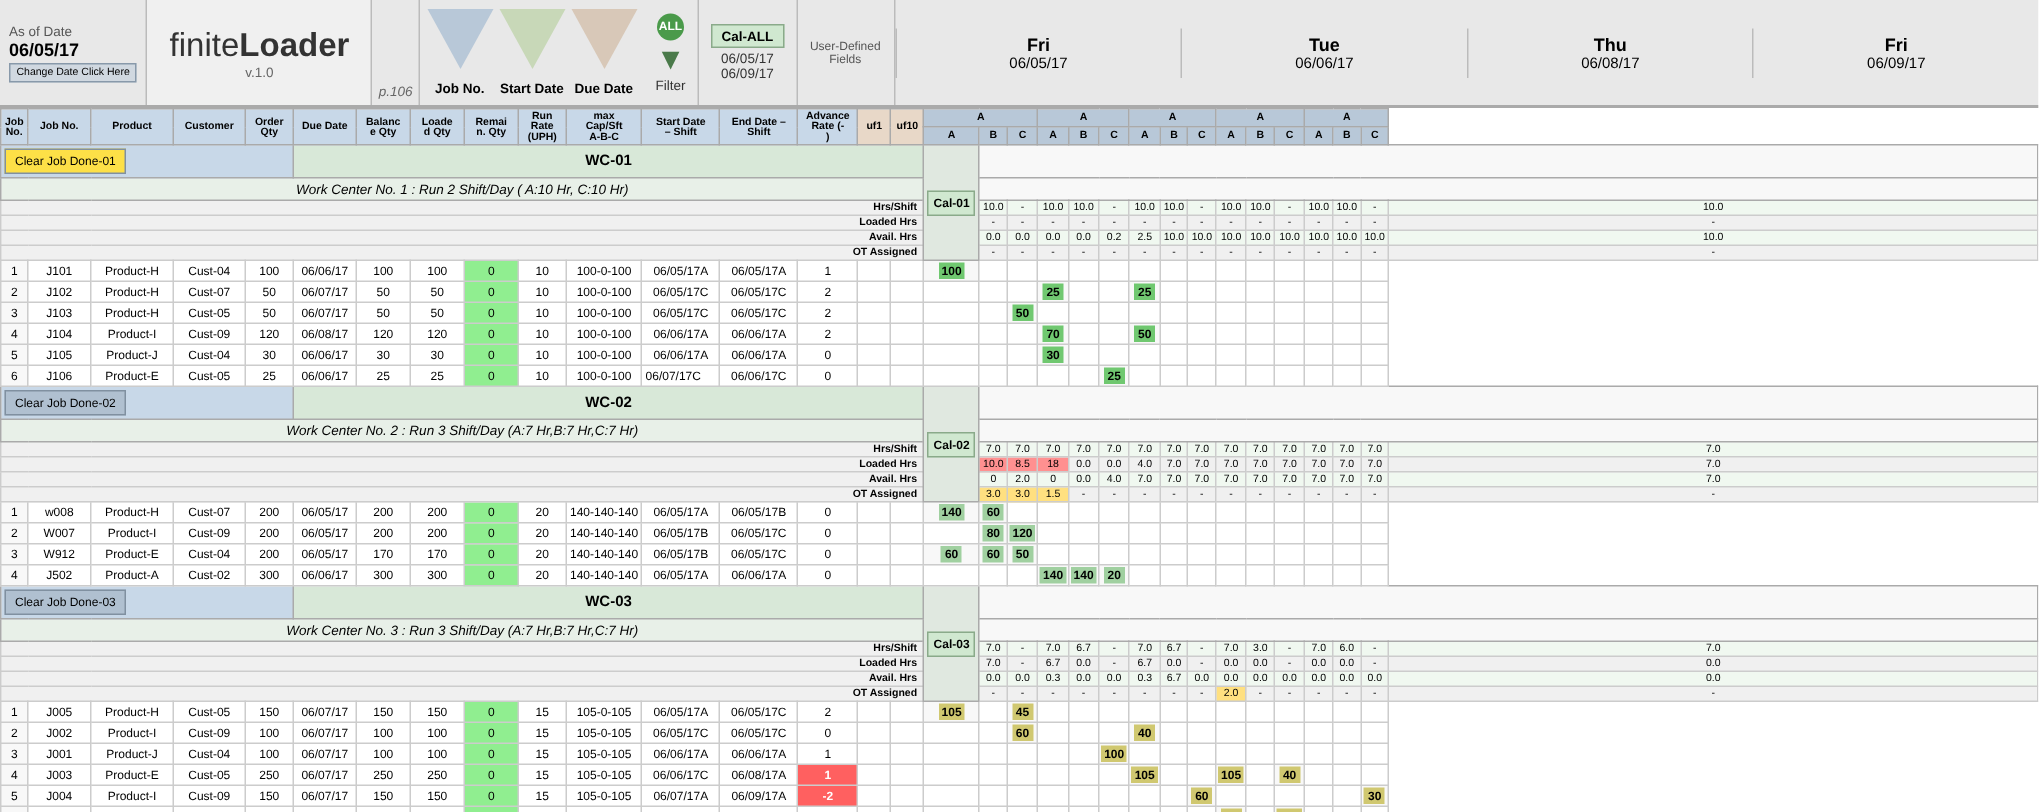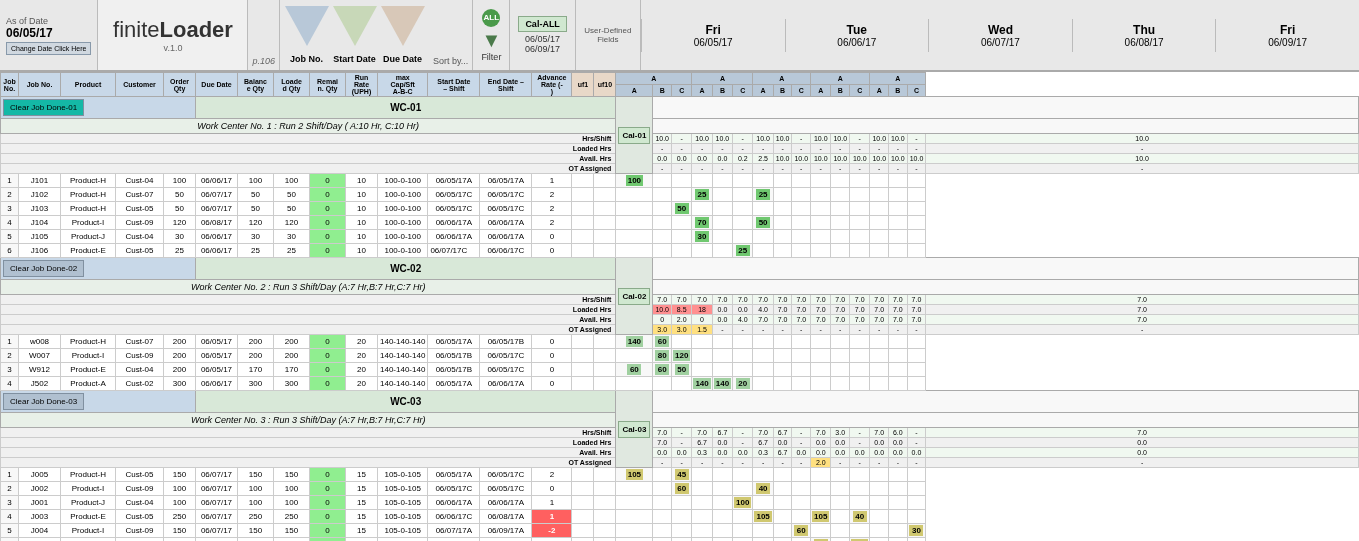--- a/index.html
+++ b/index.html
@@ -47,23 +47,20 @@
     <div style="display:flex; flex-direction:column; align-items:center; justify-content:flex-end; width:45px; height:58px; cursor:pointer; position:relative;">
       <div style="width:0; height:0; border-left:22px solid transparent; border-right:22px solid transparent; border-top:40px solid #c8d8b8; position:absolute; top:0;"></div>
       <span style="font-size:9px; font-weight:bold; z-index:1; color:#000; margin-top:42px;">Start Date</span>
     </div>
     <div style="display:flex; flex-direction:column; align-items:center; justify-content:flex-end; width:45px; height:58px; cursor:pointer; position:relative;">
       <div style="width:0; height:0; border-left:22px solid transparent; border-right:22px solid transparent; border-top:40px solid #d8c8b8; position:absolute; top:0;"></div>
       <span style="font-size:9px; font-weight:bold; z-index:1; color:#000; margin-top:42px;">Due Date</span>
     </div>
   </div>
 
-  <div style="display:flex; align-items:flex-end; padding:4px; font-size:9px; color:#555; border-right:1px solid #bbb;">
-    <span>Sort by...</span>
-  </div>
 
   <div style="display:flex; flex-direction:column; align-items:center; justify-content:center; padding:4px 8px; border-right:1px solid #bbb;">
     <div style="background:#4a9a4a; color:white; border-radius:50%; width:18px; height:18px; display:flex; align-items:center; justify-content:center; font-size:8px; font-weight:bold;">ALL</div>
     <div style="font-size:20px; color:#4a7a4a; cursor:pointer; margin-top:2px;">▼</div>
     <span style="font-size:9px; color:#333;">Filter</span>
   </div>
 
   <div style="display:flex; flex-direction:column; align-items:center; justify-content:center; padding:4px 8px; border-right:1px solid #bbb;">
     <div style="background:#d0e8d0; border:1px solid #8aaa8a; padding:2px 6px; font-size:9px; font-weight:bold; cursor:pointer;">Cal-ALL</div>
     <div style="font-size:9px; color:#333; margin-top:2px;">06/05/17</div>
@@ -76,24 +73,20 @@
   </div>
 
   <div style="display:flex; flex:1; align-items:center;">
     <div style="flex:1; text-align:center; border-left:1px solid #bbb; padding:4px;">
       <div style="font-weight:bold; font-size:12px;">Fri</div>
       <div style="font-size:10px;">06/05/17</div>
     </div>
     <div style="flex:1; text-align:center; border-left:1px solid #bbb; padding:4px;">
       <div style="font-weight:bold; font-size:12px;">Tue</div>
       <div style="font-size:10px;">06/06/17</div>
-    </div>
-    <div style="flex:1; text-align:center; border-left:1px solid #bbb; padding:4px;">
-      <div style="font-weight:bold; font-size:12px;">Wed</div>
-      <div style="font-size:10px;">06/07/17</div>
     </div>
     <div style="flex:1; text-align:center; border-left:1px solid #bbb; padding:4px;">
       <div style="font-weight:bold; font-size:12px;">Thu</div>
       <div style="font-size:10px;">06/08/17</div>
     </div>
     <div style="flex:1; text-align:center; border-left:1px solid #bbb; padding:4px;">
       <div style="font-weight:bold; font-size:12px;">Fri</div>
       <div style="font-size:10px;">06/09/17</div>
     </div>
   </div>
@@ -177,21 +170,21 @@
       <th style="background:#b8c8d8; border:1px solid #aaa; text-align:center; font-size:7px;">B</th>
       <th style="background:#b8c8d8; border:1px solid #aaa; text-align:center; font-size:7px;">C</th>
       <th style="background:#b8c8d8; border:1px solid #aaa; text-align:center; font-size:7px;">A</th>
       <th style="background:#b8c8d8; border:1px solid #aaa; text-align:center; font-size:7px;">B</th>
       <th style="background:#b8c8d8; border:1px solid #aaa; text-align:center; font-size:7px;">C</th>
     </tr>
   </thead>
   <tbody id="table-body">
         <tr>
     <td colspan="5" style="border:1px solid #aaa; background:#c8d8e8; padding:2px;">
-      <button style="background:#14b8a6; border:1px solid #8090a0; padding:3px 6px; font-size:8px; cursor:pointer; display:block;">Clear Job Done-01</button>
+      <button style="background:#fde047; border:1px solid #8090a0; padding:3px 6px; font-size:8px; cursor:pointer; display:block;">Clear Job Done-01</button>
     </td>
     <td colspan="11" style="border:1px solid #aaa; background:#d8e8d8; text-align:center; font-size:10px; font-weight:bold;">WC-01</td>
     <td rowspan="6" style="border:1px solid #aaa; background:#e0e8e0; text-align:center; font-size:8px; padding:2px; vertical-align:middle;">
       <div style="background:#d0e8d0; border:1px solid #8aaa8a; padding:3px; font-size:8px; font-weight:bold; cursor:pointer;">Cal-01</div>
     </td>
     <td colspan="15" style="border:1px solid #aaa; background:#f8f8f8;"></td>
   </tr>
         <tr>
     <td colspan="16" style="border:1px solid #aaa; background:#e8f0e8; text-align:center; font-size:9px; font-style:italic; padding:2px;">Work Center No. 1 :  Run 2 Shift/Day ( A:10 Hr, C:10 Hr)</td>
     <td colspan="15" style="border:1px solid #aaa; background:#f8f8f8;"></td>

